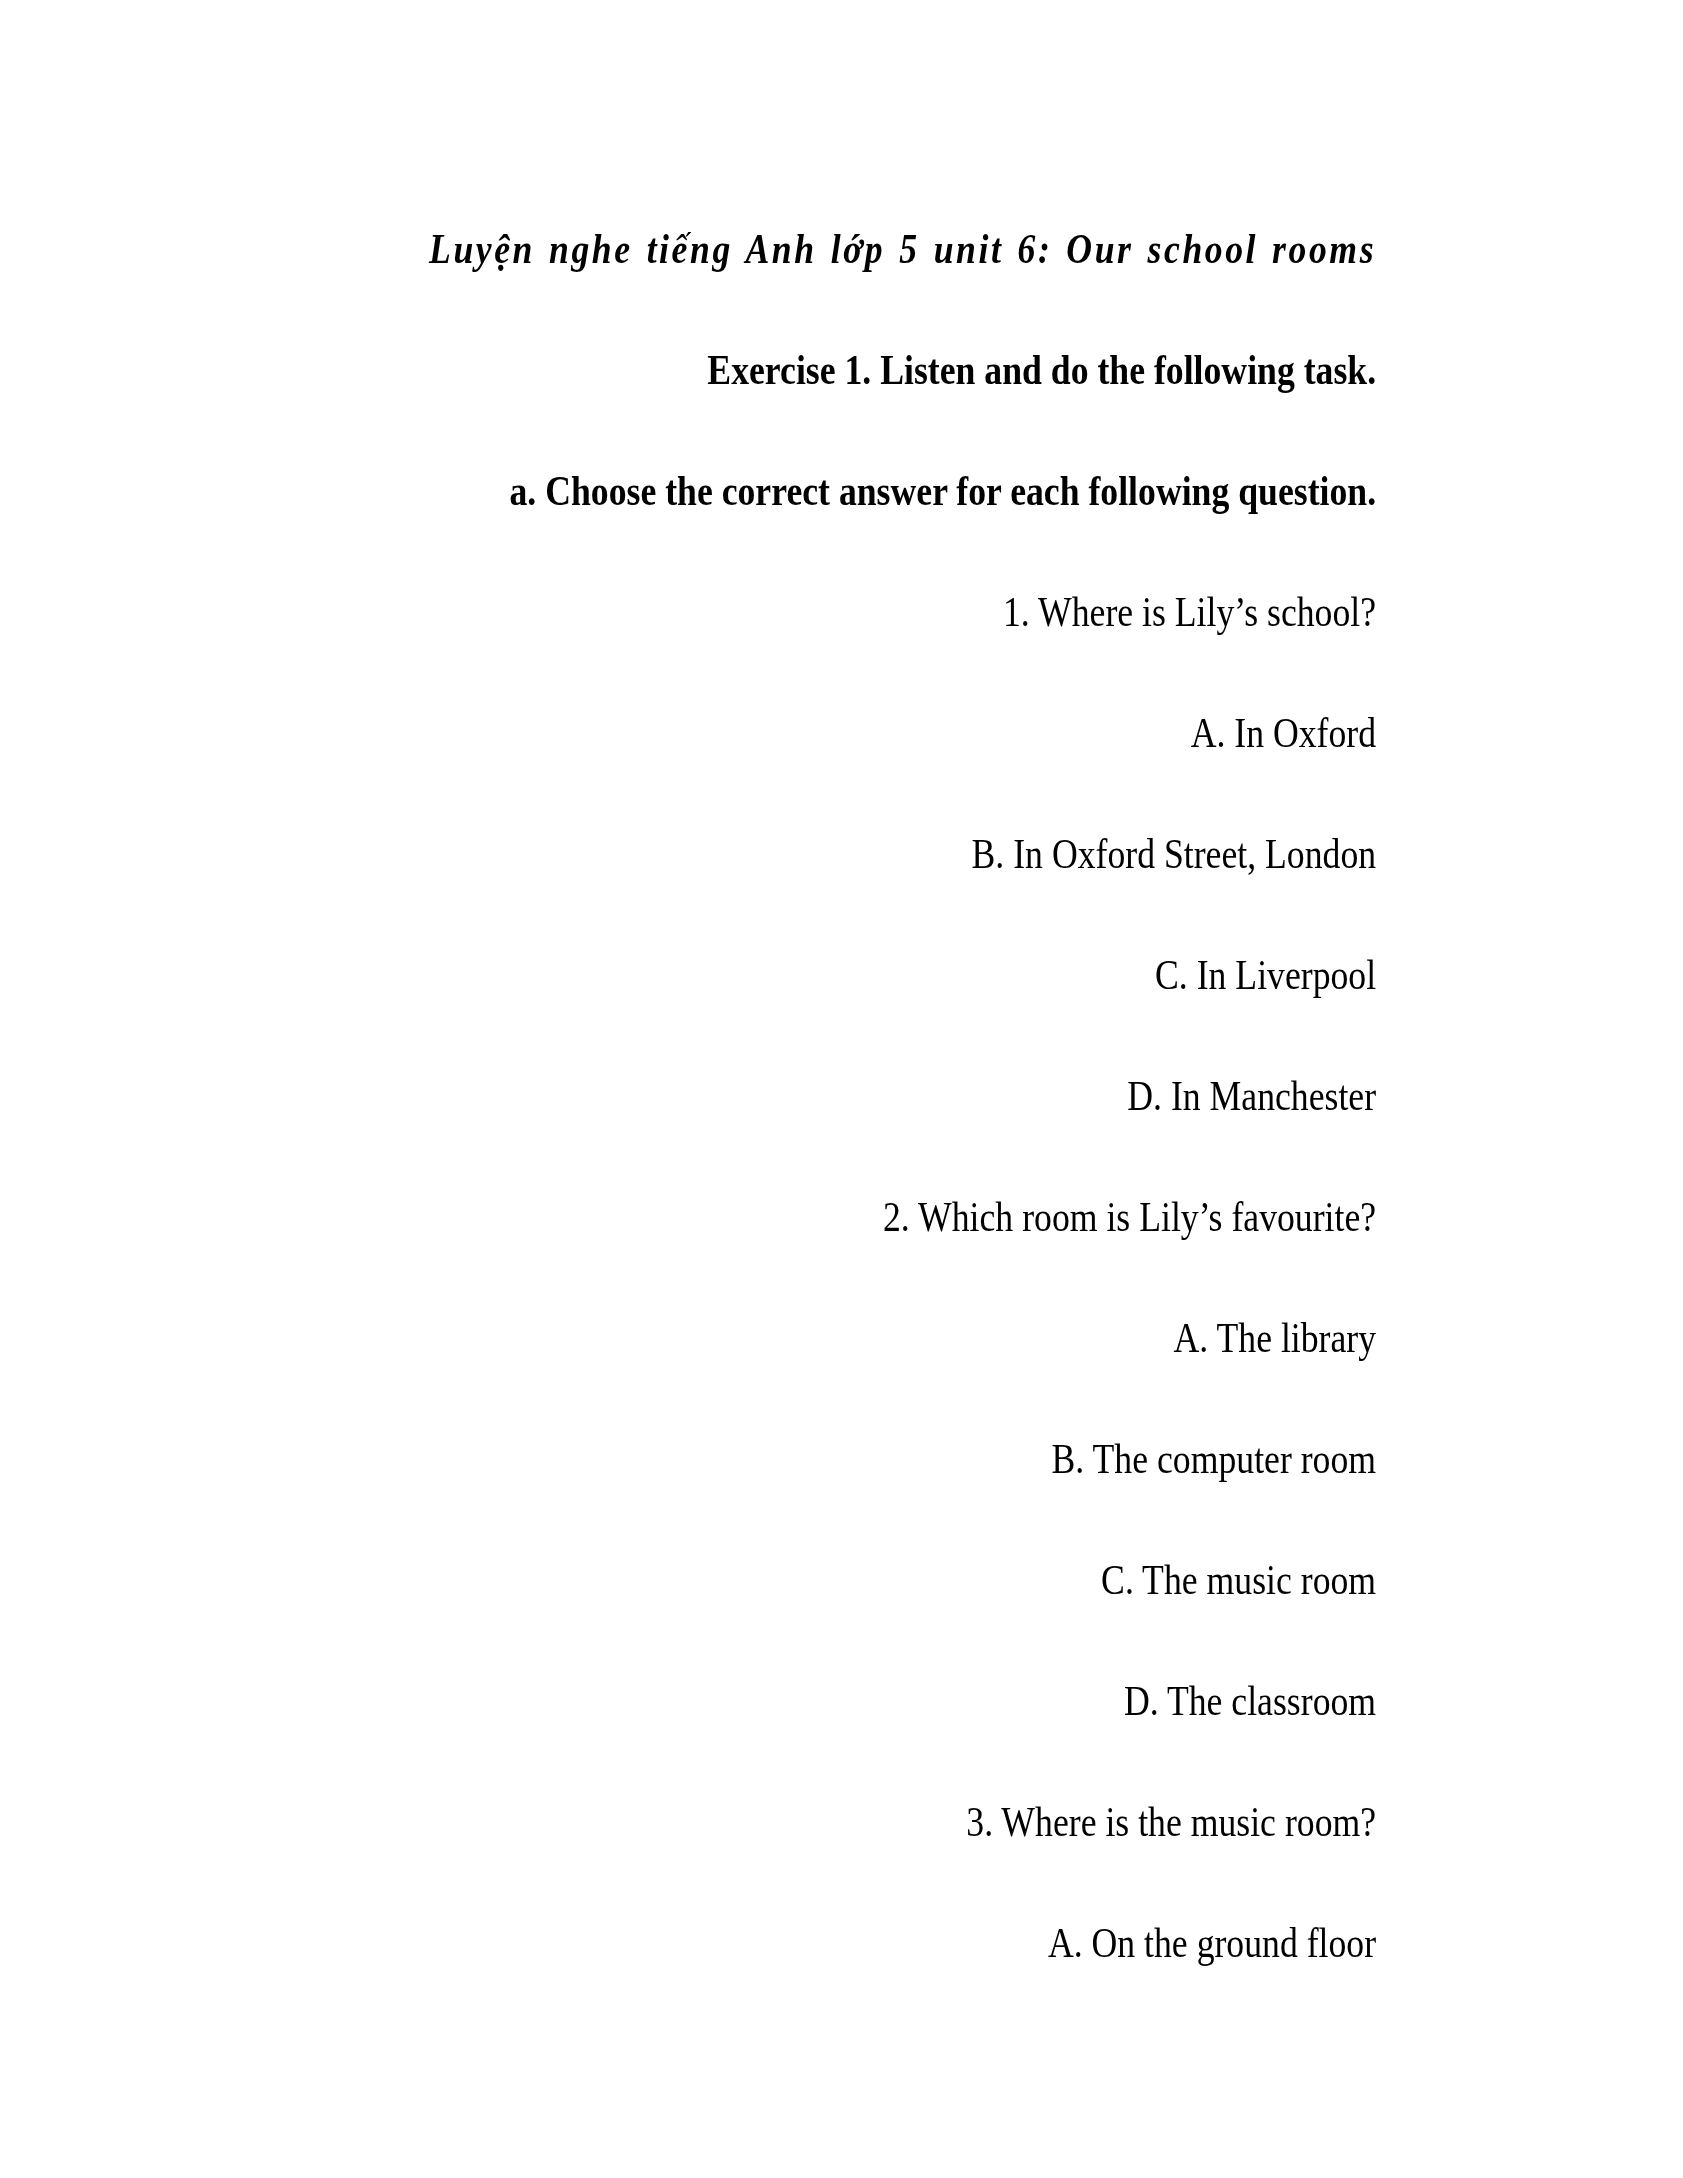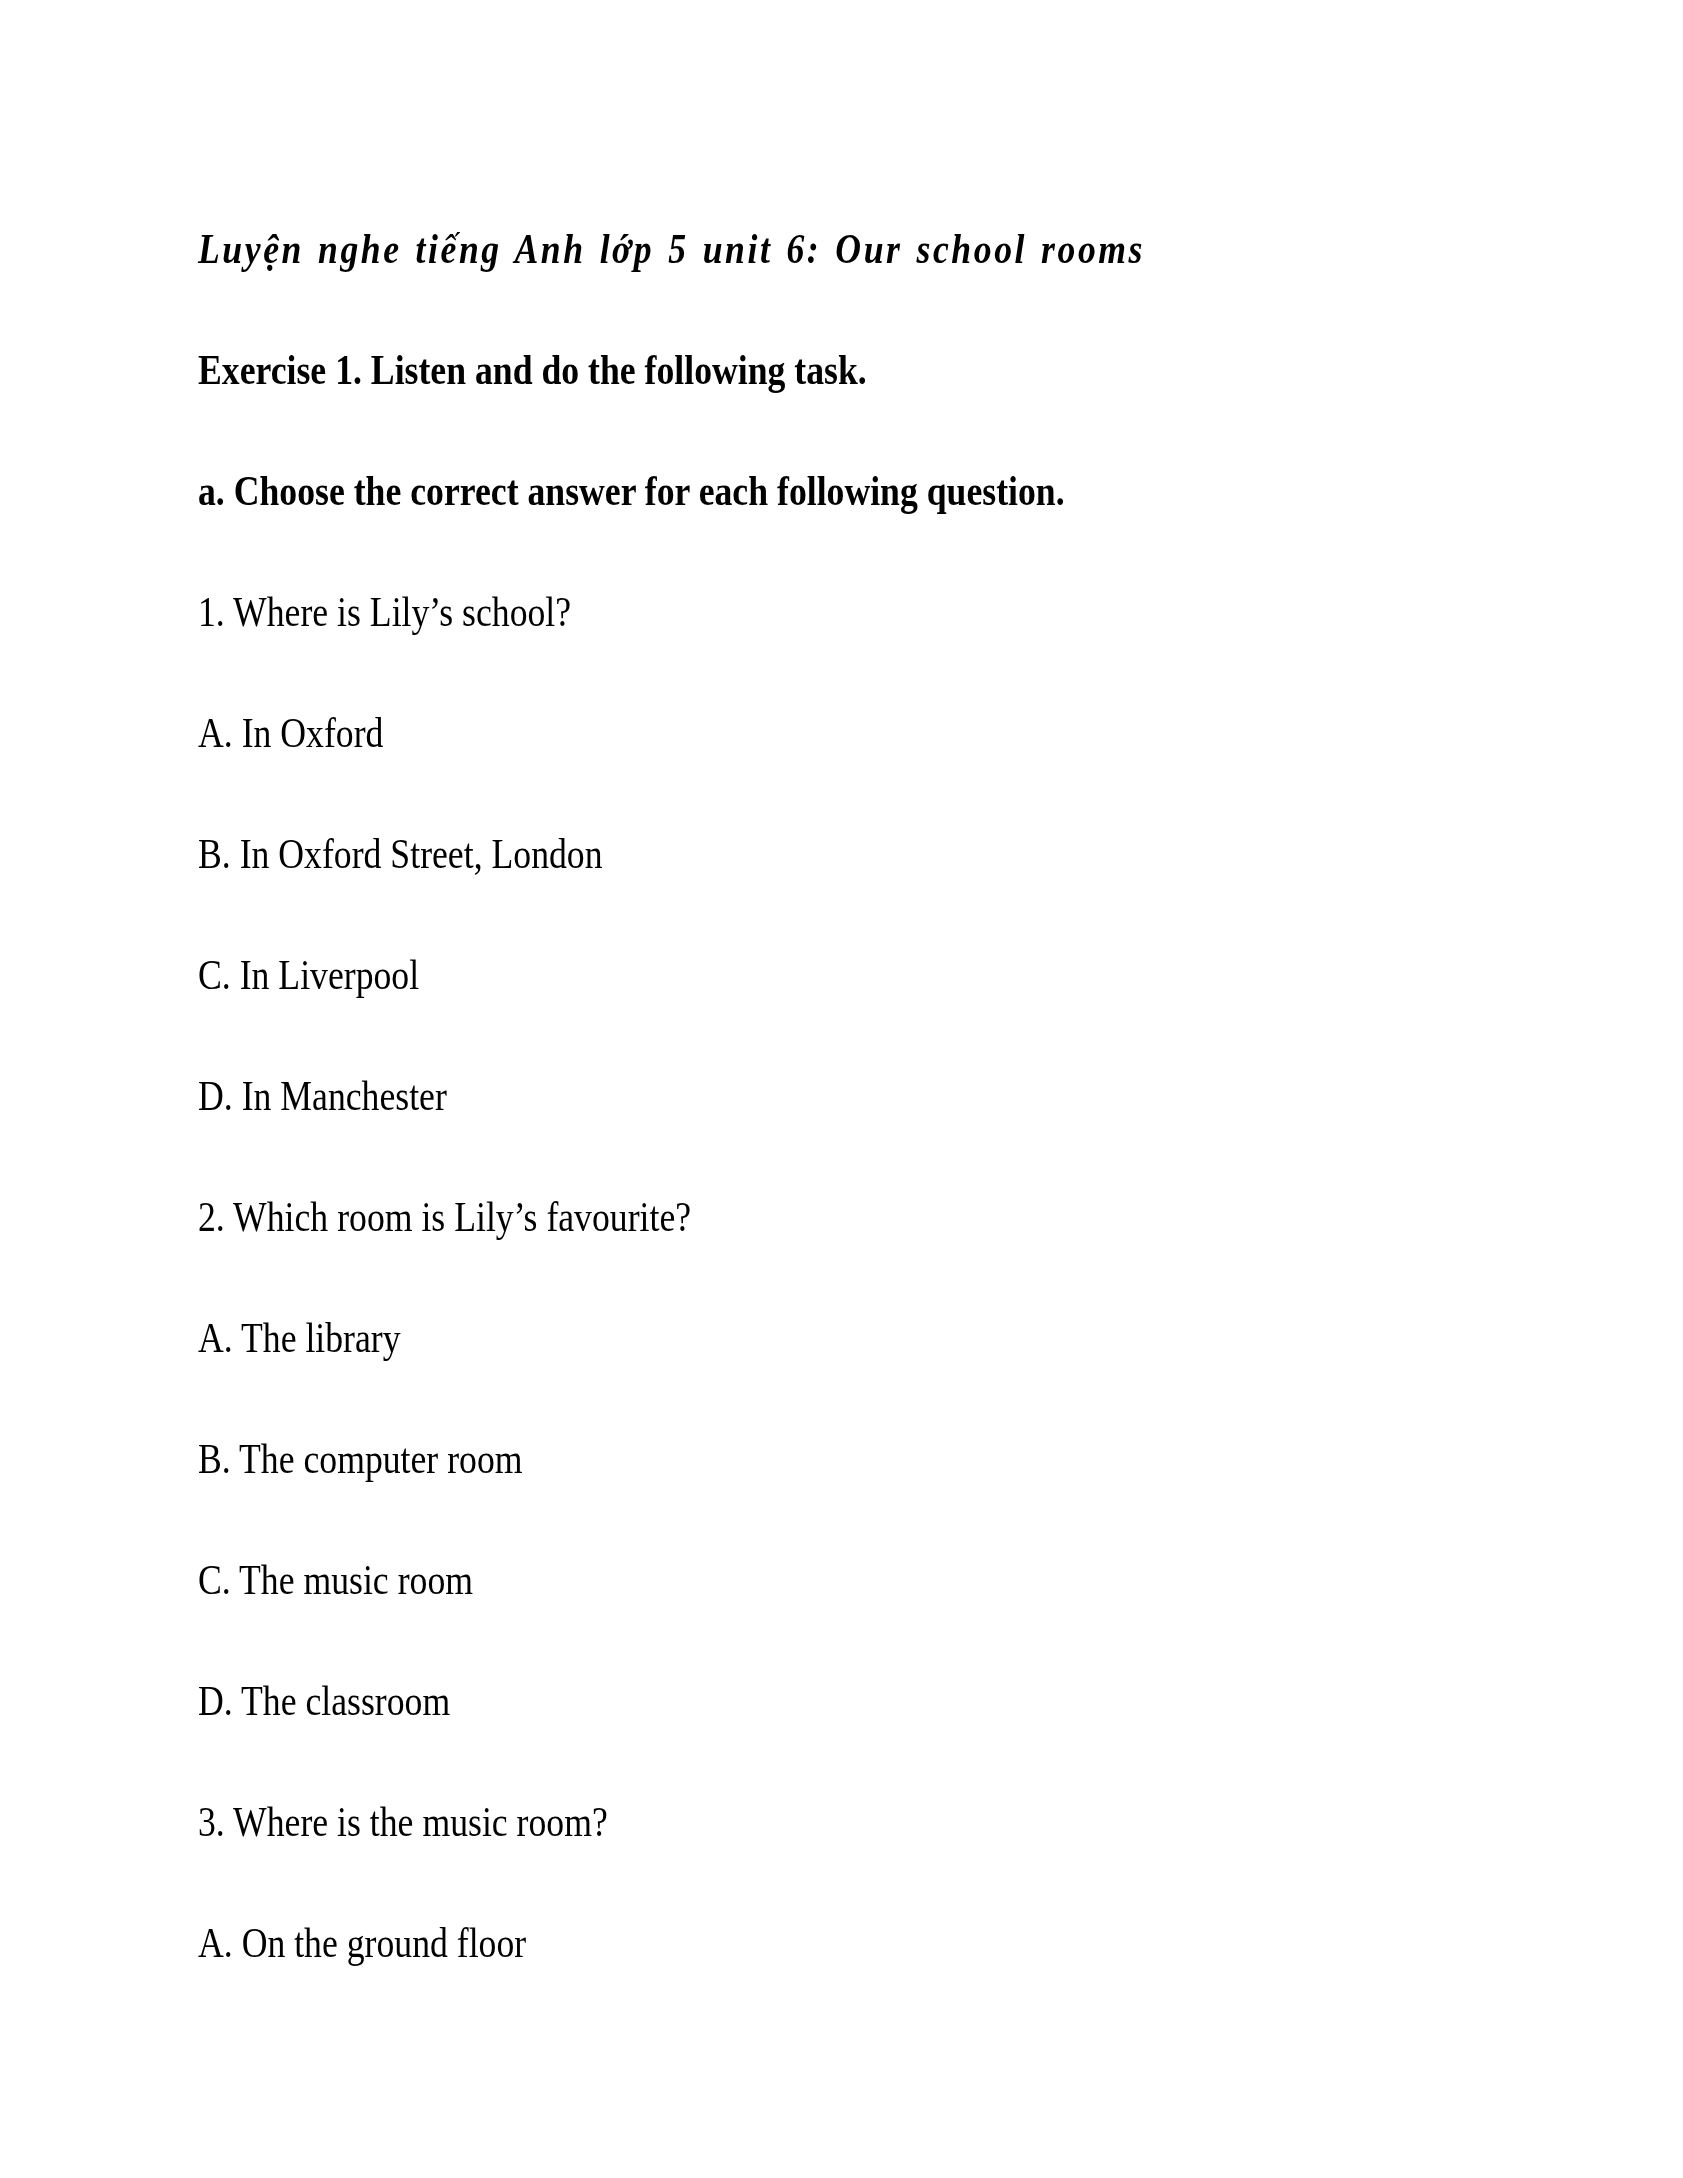--- a/index.html
+++ b/index.html
@@ -7,20 +7,21 @@
     padding: 0;
     background: #ffffff;
   }
   .doc-page {
     position: relative;
     width: 1547px;
     height: 2178px;
     background: #ffffff;
     overflow: hidden;
     font-family: "Liberation Serif", "DejaVu Serif", serif;
+    text-align: right;
   }
   .doc-content {
     position: absolute;
     left: 198px;
     top: 228px;
     width: 1386px;
   }
   .doc-line {
     margin: 0 0 79px 0;
     font-size: 42px;

